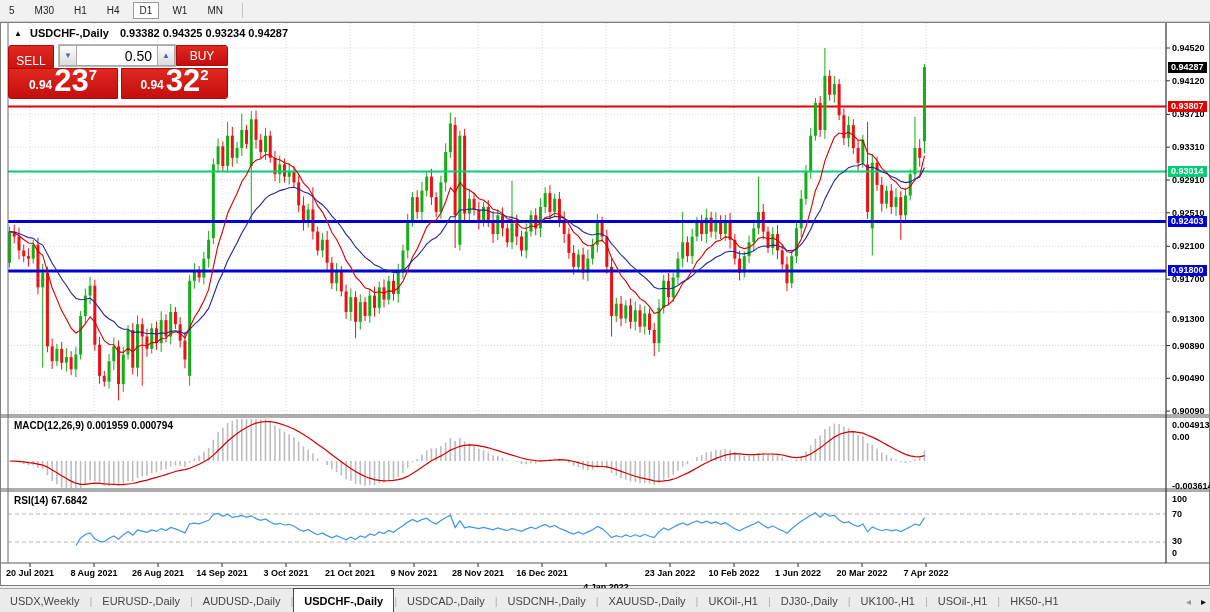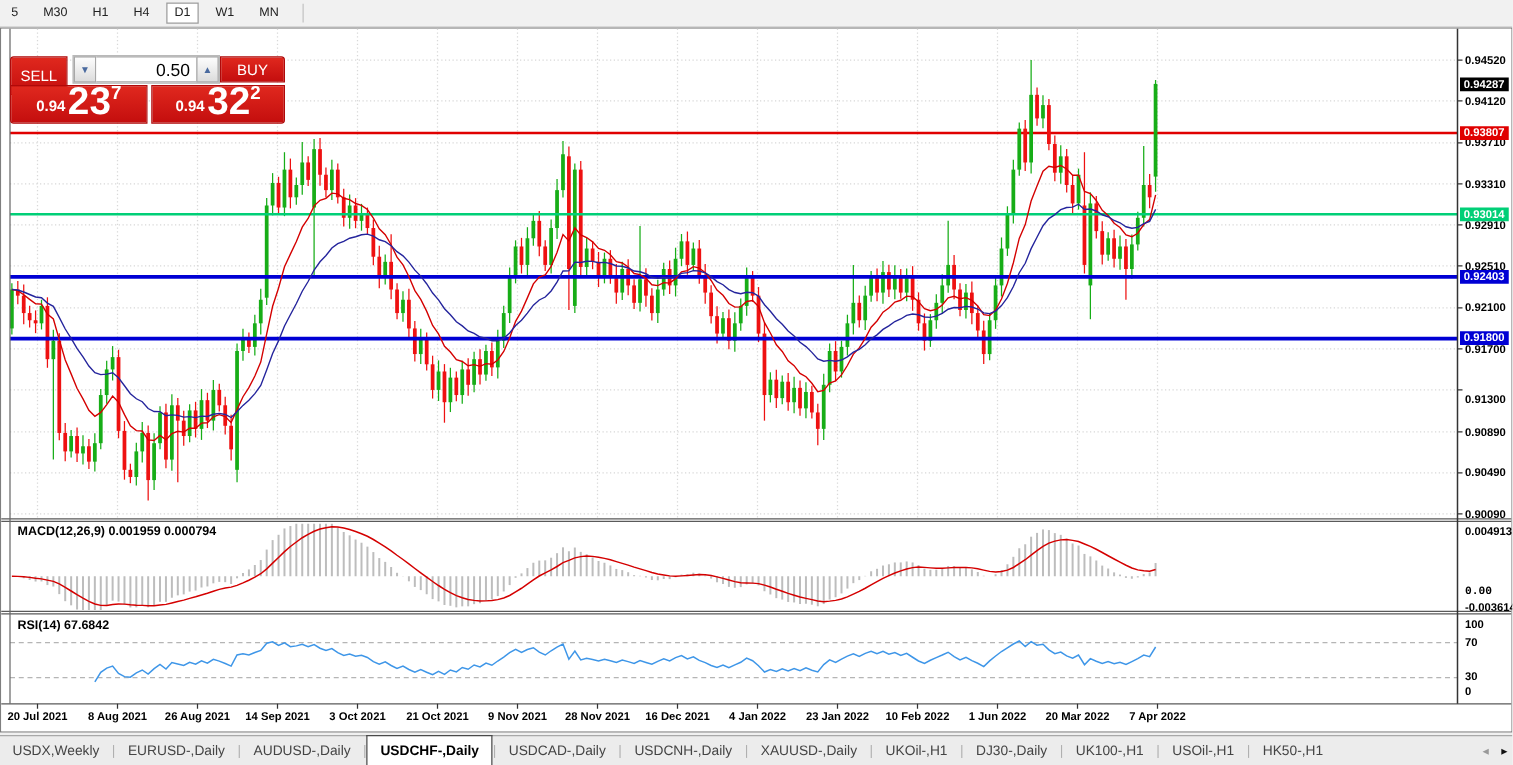--- a/index.html
+++ b/index.html
@@ -733,20 +733,25 @@
       <line x1="606" y1="563" x2="606" y2="567" stroke="#333" stroke-width="1"></line>
       <line x1="670" y1="563" x2="670" y2="567" stroke="#333" stroke-width="1"></line>
       <line x1="734" y1="563" x2="734" y2="567" stroke="#333" stroke-width="1"></line>
       <line x1="798" y1="563" x2="798" y2="567" stroke="#333" stroke-width="1"></line>
       <line x1="862" y1="563" x2="862" y2="567" stroke="#333" stroke-width="1"></line>
       <line x1="926" y1="563" x2="926" y2="567" stroke="#333" stroke-width="1"></line>
     </svg>
 
   <div id="chart-surface"></div>
 
+  <div id="chart-title">
+    <span class="arrow">▲</span>
+    <span>USDCHF-,Daily</span>
+    <span class="ohlc">0.93382 0.94325 0.93234 0.94287</span>
+  </div>
 
   <div id="trade-panel">
     <div id="sell-btn" class="redgrad">SELL</div>
     <div id="vol-group">
       <div class="spin">▼</div>
       <input id="vol-field" value="0.50" style="">
       <div class="spin">▲</div>
     </div>
     <div id="buy-btn" class="redgrad">BUY</div>
     <div id="sell-price" class="bigprice redgrad">
@@ -776,38 +781,38 @@
       <div class="ax-label" style="top:314px;">0.91300</div>
       <div class="ax-label" style="top:340.54098360655735px;">0.90890</div>
       <div class="ax-label" style="top:373.32786885245906px;">0.90490</div>
       <div class="ax-label" style="top:406.1147540983607px;">0.90090</div>
       <div class="badge" style="top:61.59836065573815px;background:#000000;color:#ffffff;">0.94287</div>
       <div class="badge" style="top:100.94262295082034px;background:#e00000;color:#ffffff;">0.93807</div>
       <div class="badge" style="top:165.9426229508203px;background:#00cf77;color:#ffffff;">0.93014</div>
       <div class="badge" style="top:216.02459016393462px;background:#0000d4;color:#ffffff;">0.92403</div>
       <div class="badge" style="top:265.45081967213116px;background:#0000d4;color:#ffffff;">0.91800</div>
       <div class="ax-label" style="top:420px;">0.004913</div>
-      <div class="ax-label" style="top:468px;font-family:Liberation Mono, monospace;">0.00</div>
+      <div class="ax-label" style="top:432px;">0.00</div>
       <div class="ax-label" style="top:481px;">-0.003614</div>
       <div class="ax-label" style="top:494px;">100</div>
       <div class="ax-label" style="top:509px;">70</div>
       <div class="ax-label" style="top:536px;">30</div>
       <div class="ax-label" style="top:548px;">0</div>
     </div>
   <div id="date-axis">
       <div class="date-label" style="left:30px;">20 Jul 2021</div>
       <div class="date-label" style="left:94px;">8 Aug 2021</div>
       <div class="date-label" style="left:158px;">26 Aug 2021</div>
       <div class="date-label" style="left:222px;">14 Sep 2021</div>
       <div class="date-label" style="left:286px;">3 Oct 2021</div>
       <div class="date-label" style="left:350px;">21 Oct 2021</div>
       <div class="date-label" style="left:414px;">9 Nov 2021</div>
       <div class="date-label" style="left:478px;">28 Nov 2021</div>
       <div class="date-label" style="left:542px;">16 Dec 2021</div>
-      <div class="date-label" style="left:606px;">4 Jan 2022</div>
+      <div class="date-label" style="left:606px;margin-top:14px;">4 Jan 2022</div>
       <div class="date-label" style="left:670px;">23 Jan 2022</div>
       <div class="date-label" style="left:734px;">10 Feb 2022</div>
       <div class="date-label" style="left:798px;">1 Jun 2022</div>
       <div class="date-label" style="left:862px;">20 Mar 2022</div>
       <div class="date-label" style="left:926px;">7 Apr 2022</div>
     </div>
 
   <div id="tabbar">
     <div class="tab">USDX,Weekly</div>
       <div class="tab-sep">|</div>

